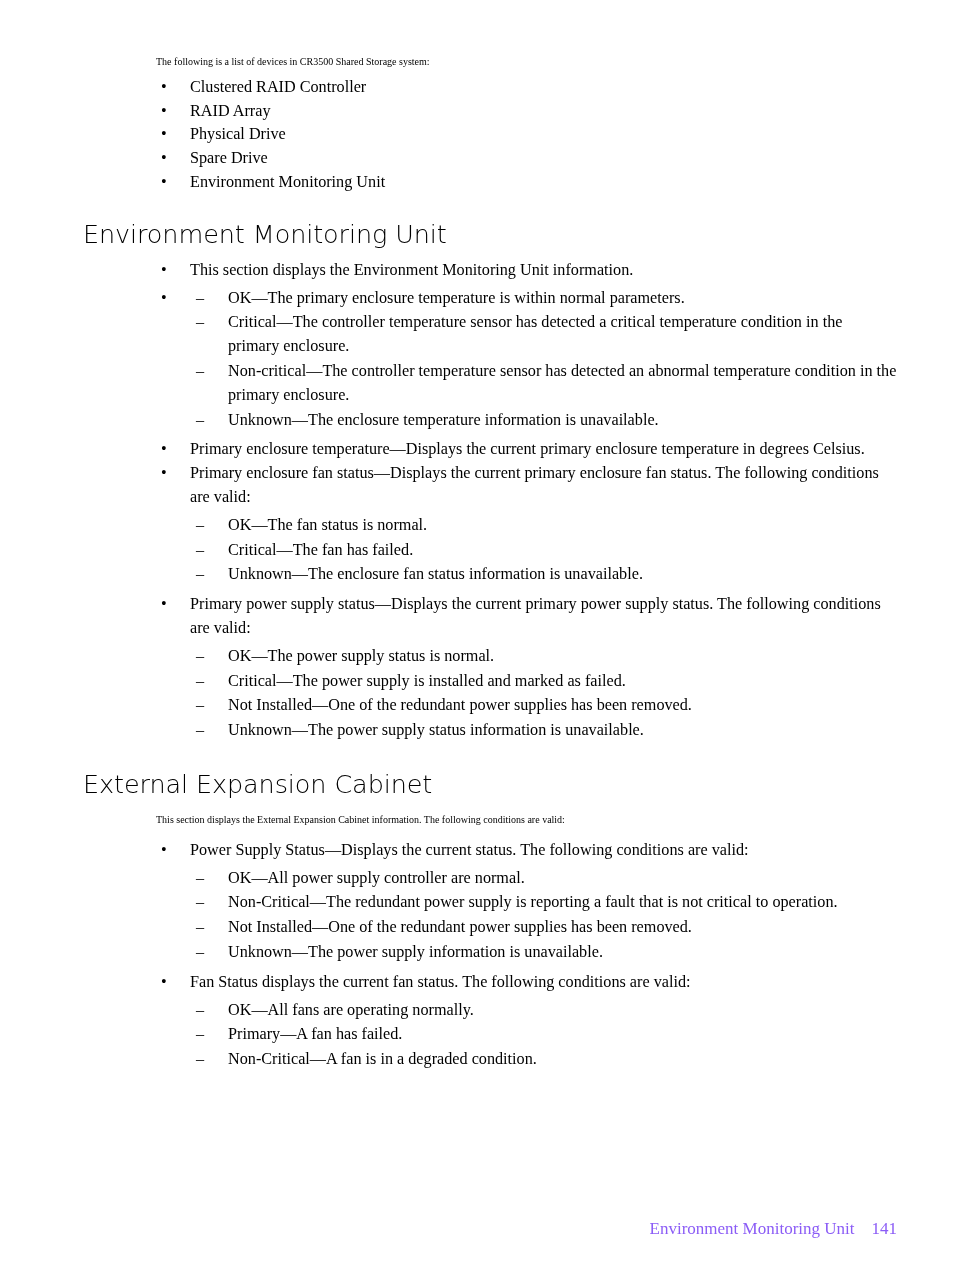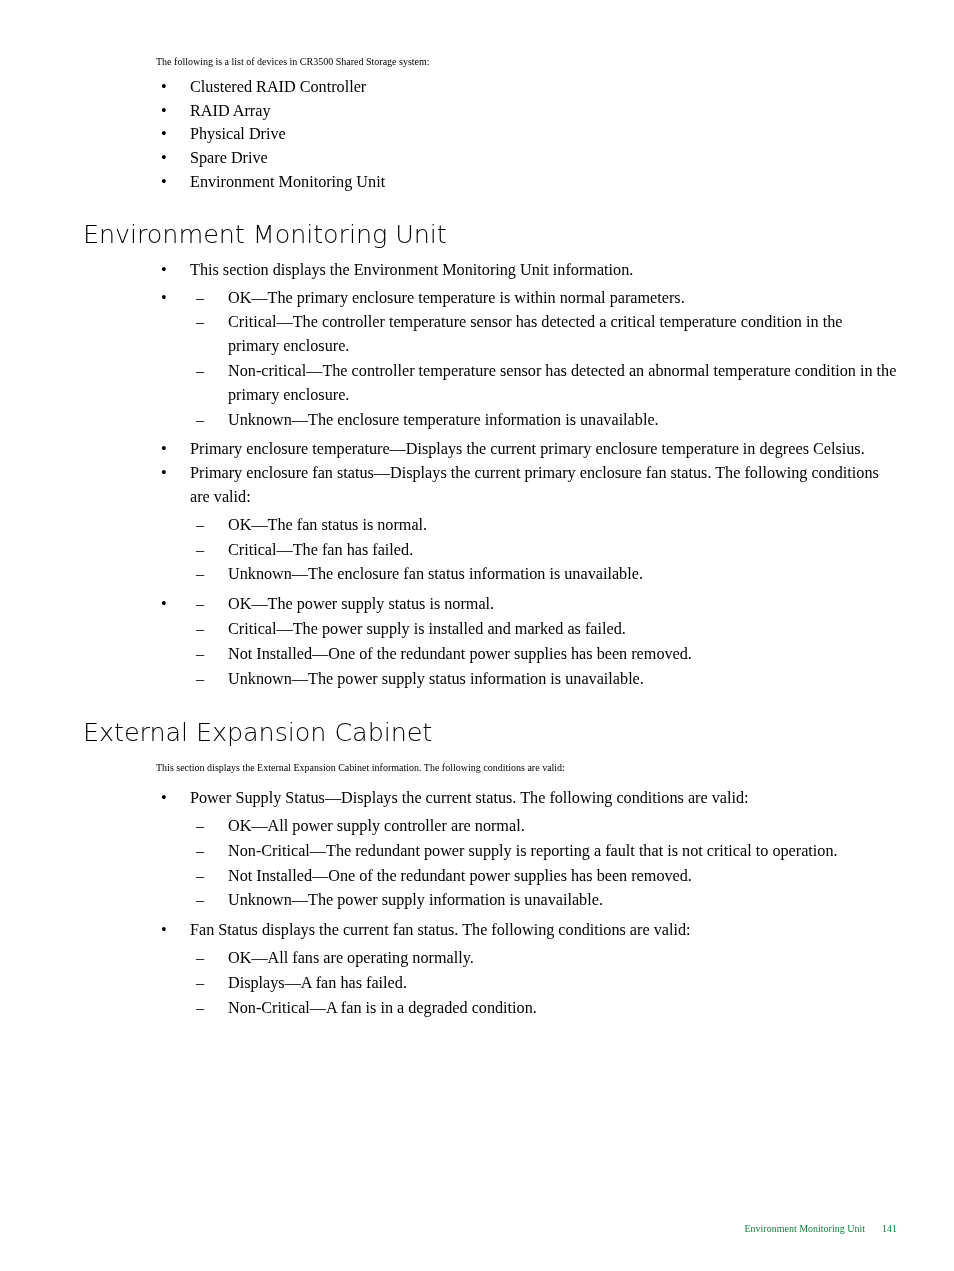--- a/index.html
+++ b/index.html
@@ -111,23 +111,23 @@
   .heading-block-1 { margin: 24px 0 10px 0; }
   .heading-block-2 { margin: 26px 0 9px 0; }
 
   
   .footer {
     position: absolute;
     left: 83px;
     top: 1220px;
     width: 814px;
     text-align: right;
-    font-size: 10px;
+    font-size: 17px;
     line-height: 18px;
-    color: #15803d;
+    color: #8b5cf6;
     white-space: nowrap;
   }
   .footer .f-title { }
   .footer .f-page  { margin-left: 17px; }
 
   .gap-sm { height: 5px; }
 </style>
 </head>
 <body>
 
@@ -211,20 +211,21 @@
           </li>
           <li>
             <span class="dash">–</span>
             <span class="txt">Unknown—The enclosure fan status information is unavailable.</span>
           </li>
         </ul>
       </li>
 
       <li class="sp-tight">
         <span class="bullet">•</span>
+        <span class="txt">Primary power supply status—Displays the current primary power supply status. The following conditions are valid:</span>
         <ul class="lvl2">
           <li>
             <span class="dash">–</span>
             <span class="txt">OK—The power supply status is normal.</span>
           </li>
           <li>
             <span class="dash">–</span>
             <span class="txt">Critical—The power supply is installed and marked as failed.</span>
           </li>
           <li>
@@ -276,21 +277,21 @@
       <li class="sp-tight">
         <span class="bullet">•</span>
         <span class="txt">Fan Status displays the current fan status. The following conditions are valid:</span>
         <ul class="lvl2">
           <li>
             <span class="dash">–</span>
             <span class="txt">OK—All fans are operating normally.</span>
           </li>
           <li>
             <span class="dash">–</span>
-            <span class="txt">Displays—A fan has failed.</span>
+            <span class="txt">Primary—A fan has failed.</span>
           </li>
           <li>
             <span class="dash">–</span>
             <span class="txt">Non-Critical—A fan is in a degraded condition.</span>
           </li>
         </ul>
       </li>
 
     </ul>
 

